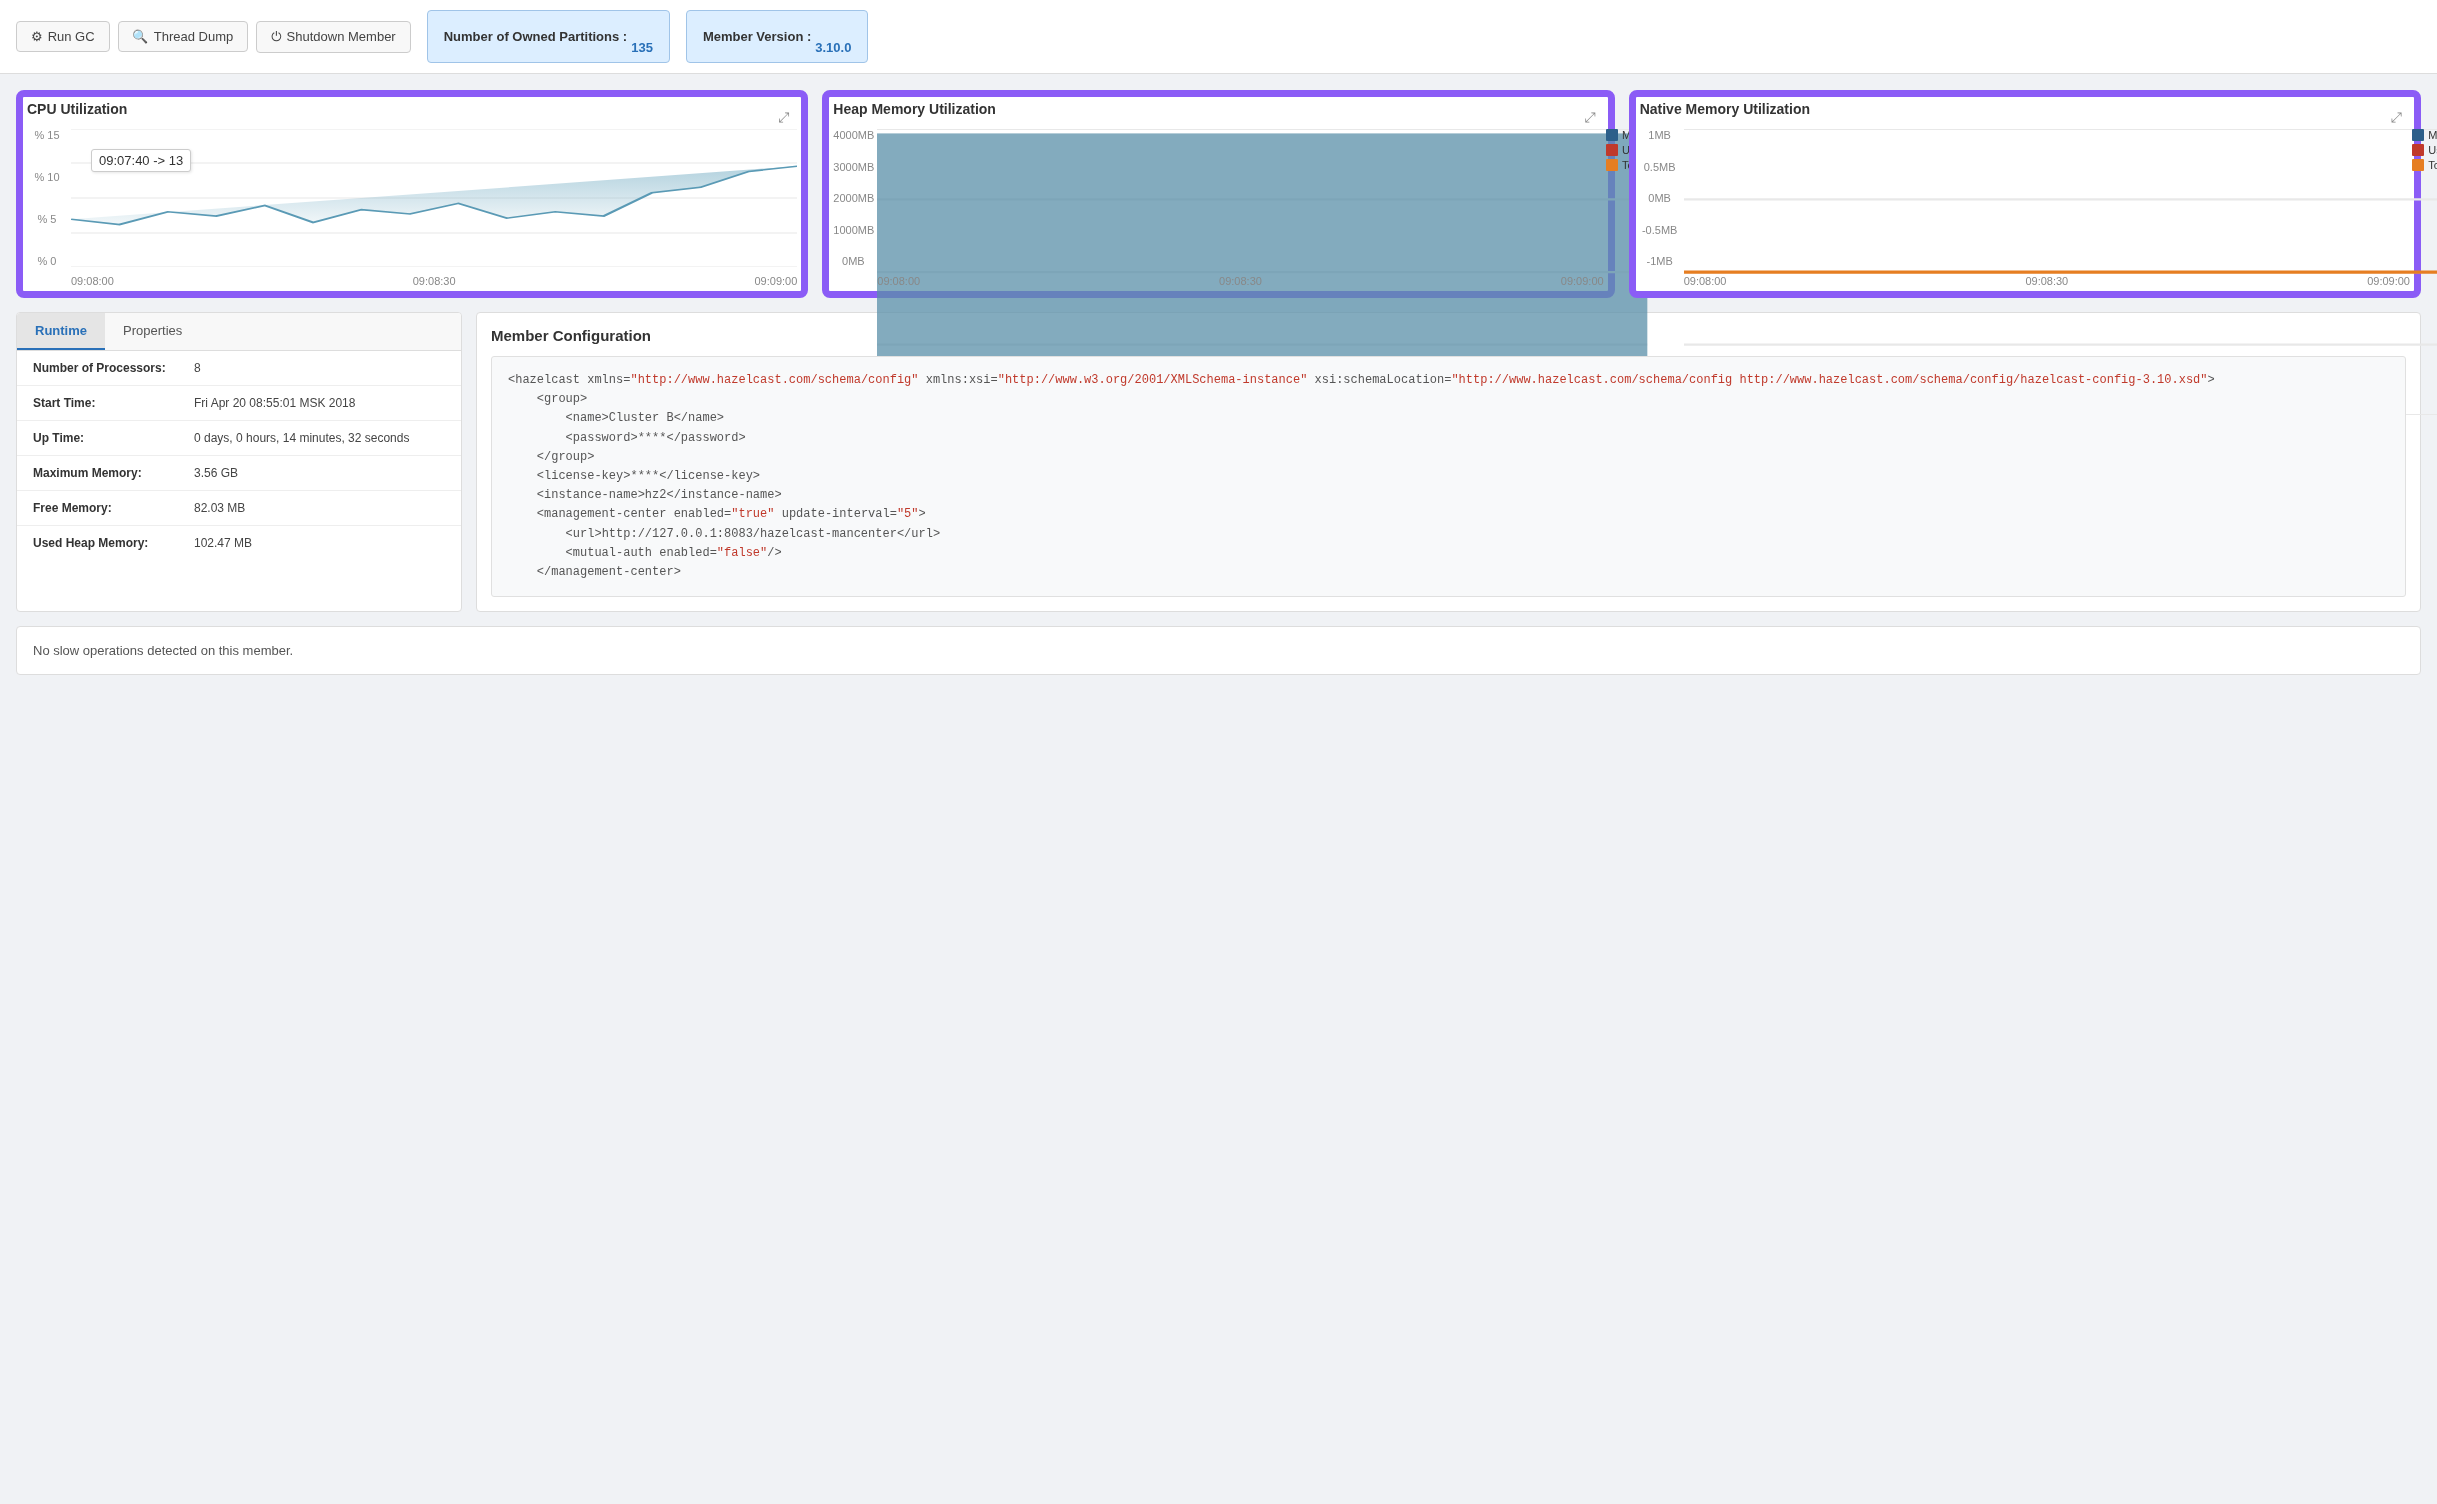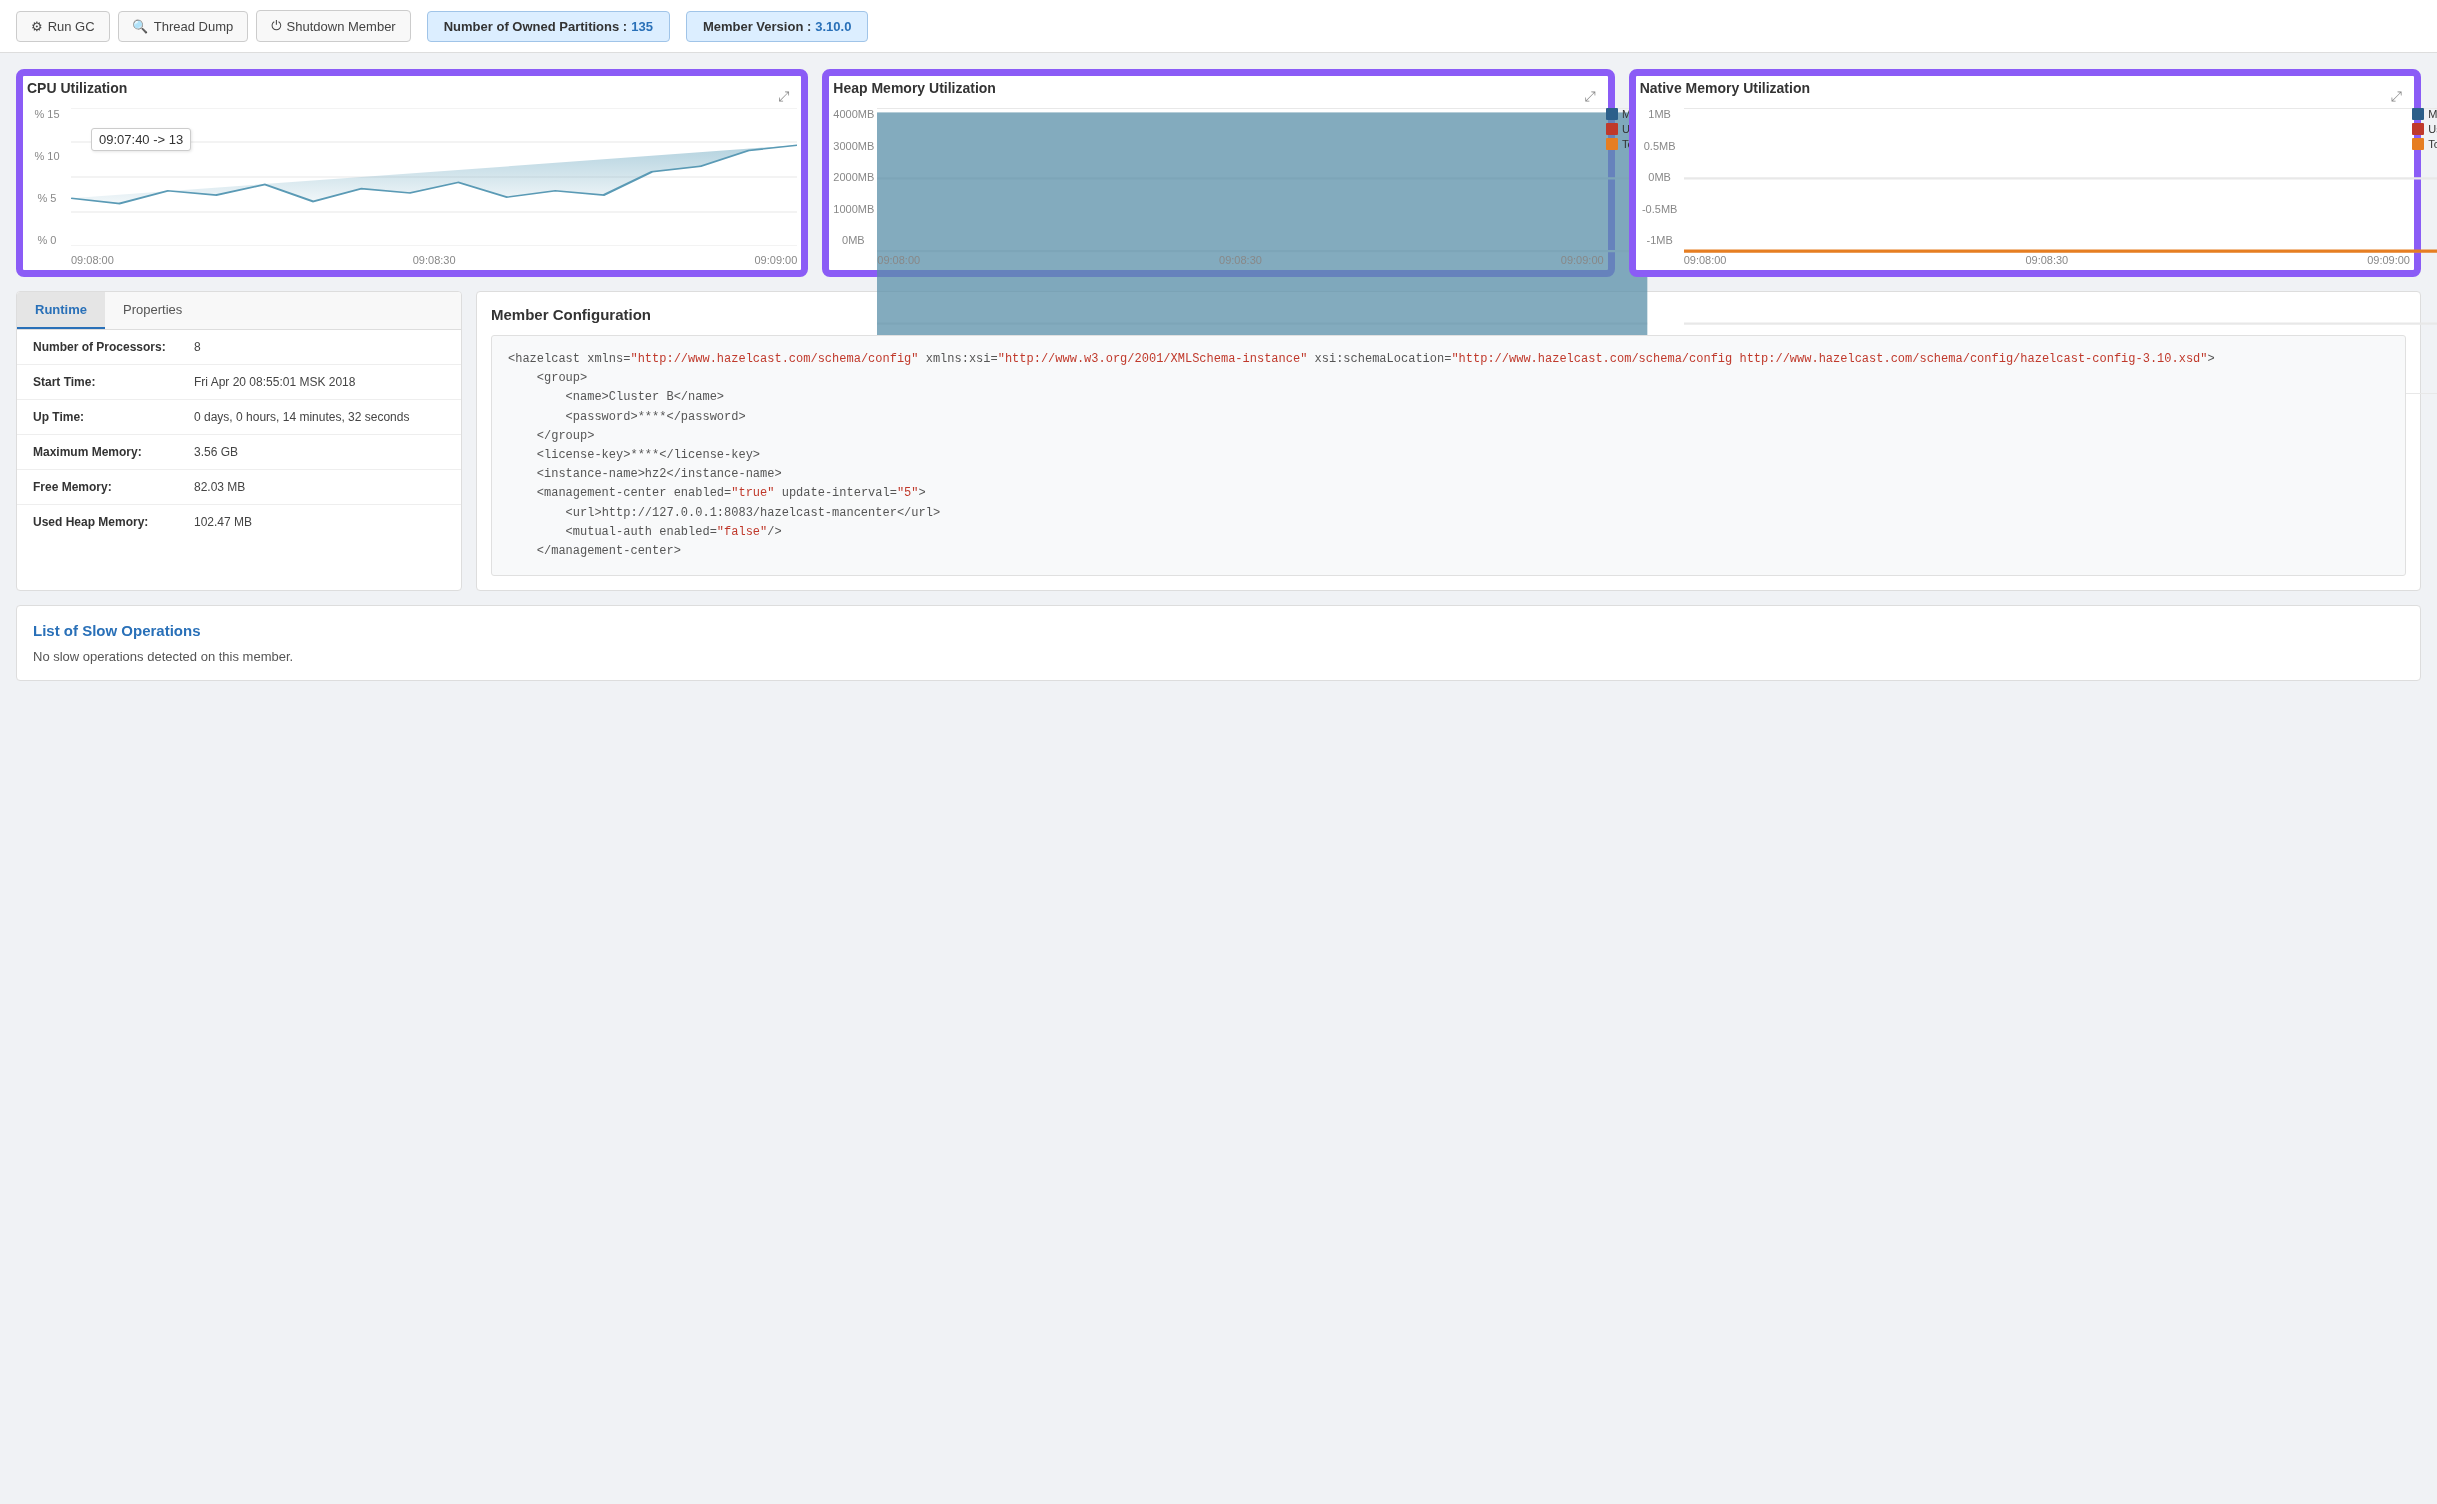--- a/index.html
+++ b/index.html
@@ -31,21 +31,21 @@
       align-items: center;
       padding: 7px 16px;
       border: 1px solid #a0c4e8;
       border-radius: 4px;
       background: #dceeff;
       font-size: 13px;
       color: #333;
       margin-left: 8px;
     }
     .toolbar-badge .label { color: #333; font-weight: 600; }
-    .toolbar-badge .value { color: #2970b8; font-weight: 600; margin-left: 4px; }
+    .toolbar-badge .value { color: #2970b8; font-weight: 600; margin-left: 4px; margin-top: 22px; }
 
     
     .main { padding: 16px; }
 
     
     .charts-row {
       display: grid;
       grid-template-columns: 1fr 1fr 1fr;
       gap: 14px;
       margin-bottom: 14px;
@@ -467,18 +467,17 @@
           <div class="xml-line">    <span class="tag">&lt;management-center</span> <span class="attr-name">enabled</span>=<span class="attr-val">"true"</span> <span class="attr-name">update-interval</span>=<span class="attr-val">"5"</span><span class="tag">&gt;</span></div>
           <div class="xml-line">        <span class="tag">&lt;url&gt;</span>http://127.0.0.1:8083/hazelcast-mancenter<span class="tag">&lt;/url&gt;</span></div>
           <div class="xml-line">        <span class="tag">&lt;mutual-auth</span> <span class="attr-name">enabled</span>=<span class="attr-val">"false"</span><span class="tag">/&gt;</span></div>
           <div class="xml-line">    <span class="tag">&lt;/management-center&gt;</span></div>
         </div>
     </div>
 
   </div>
 
   <div class="slow-ops-card">
-    <div class="slow-ops-title">List of Slow Operations</div>
     <div class="slow-ops-msg">No slow operations detected on this member.</div>
   </div>
 
 </div>
 
 
 </body></html>

